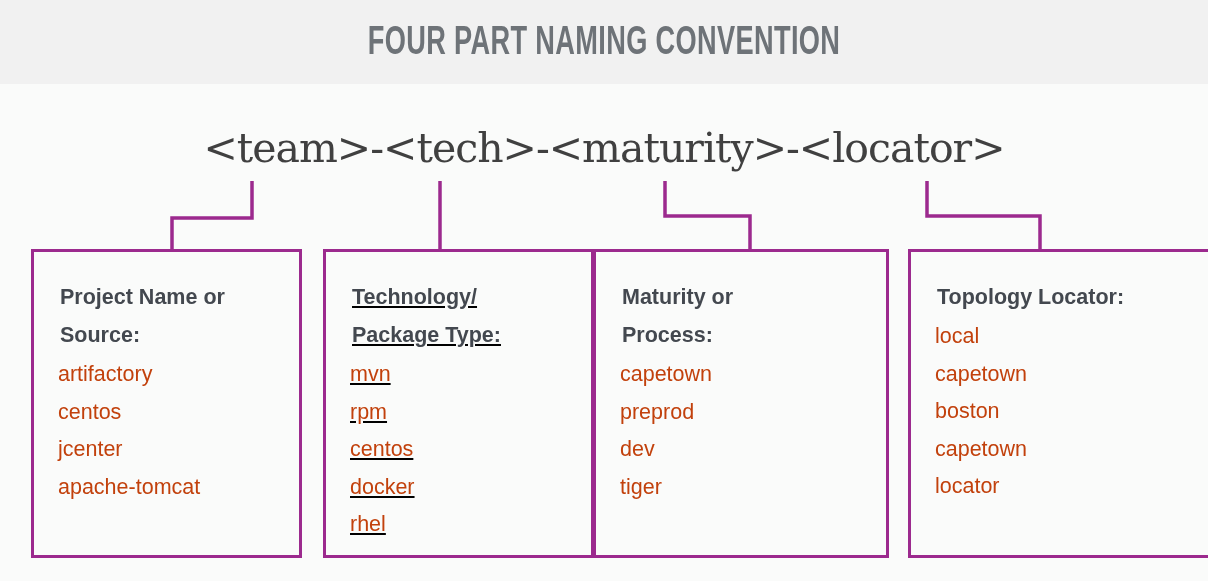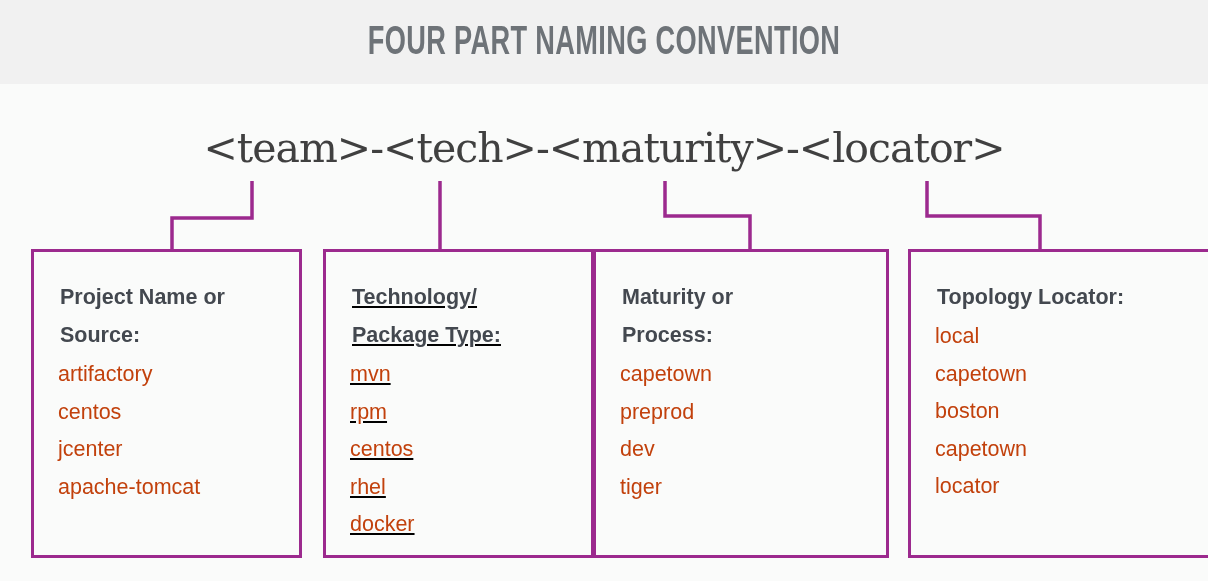--- a/index.html
+++ b/index.html
@@ -116,22 +116,22 @@
   </ul>
 </div>
 
 <div class="box box-2">
   <div class="box-heading">Technology/
 Package Type:</div>
   <ul class="box-list">
     <li>mvn</li>
     <li>rpm</li>
     <li>centos</li>
+    <li>docker</li>
     <li>rhel</li>
-    <li>docker</li>
   </ul>
 </div>
 
 <div class="box box-3">
   <div class="box-heading">Maturity or
 Process:</div>
   <ul class="box-list">
     <li>capetown</li>
     <li>preprod</li>
     <li>dev</li>

